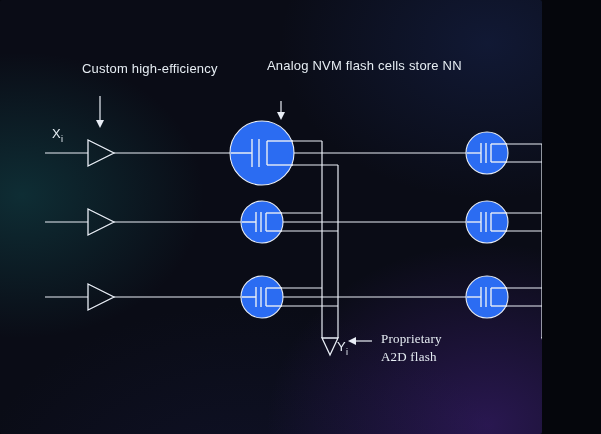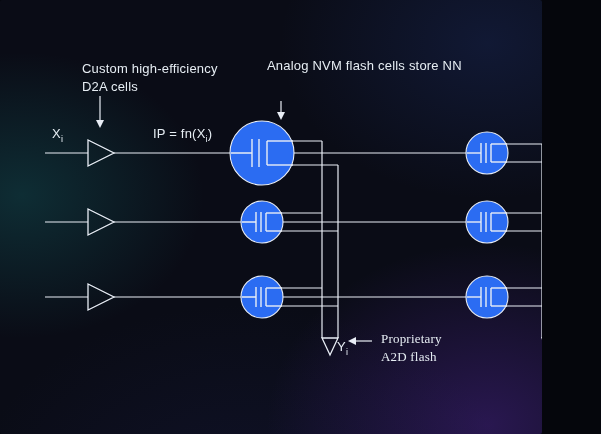--- a/index.html
+++ b/index.html
@@ -177,37 +177,33 @@
       <polygon class="ah" points="277,112 285,112 281,120"></polygon>
     </g>
     <g>
       <path class="wire" d="M356,341 H372"></path>
       <polygon class="ah" points="348,341 356,337 356,345"></polygon>
     </g>
   </svg>
 
   <div class="ann ann-d2a">
     <div>Custom high-efficiency</div>
-    <div>D2A cells</div>
   </div>
 
   <div class="ann ann-nvm">
     <div>Analog NVM flash cells store NN</div>
   </div>
 
   <div class="ann ann-a2d">
     <div>Proprietary</div>
     <div>A2D flash</div>
   </div>
 
   <div class="lbl lbl-x">
     <span>X</span><sub>i</sub>
   </div>
 
-  <div class="lbl lbl-ip">
-    <span>IP = fn(X</span><sub>i</sub><span>)</span>
-  </div>
 
   <div class="lbl lbl-y">
     <span>Y</span><sub>i</sub>
   </div>
 
 </div>
 
 </body></html>

